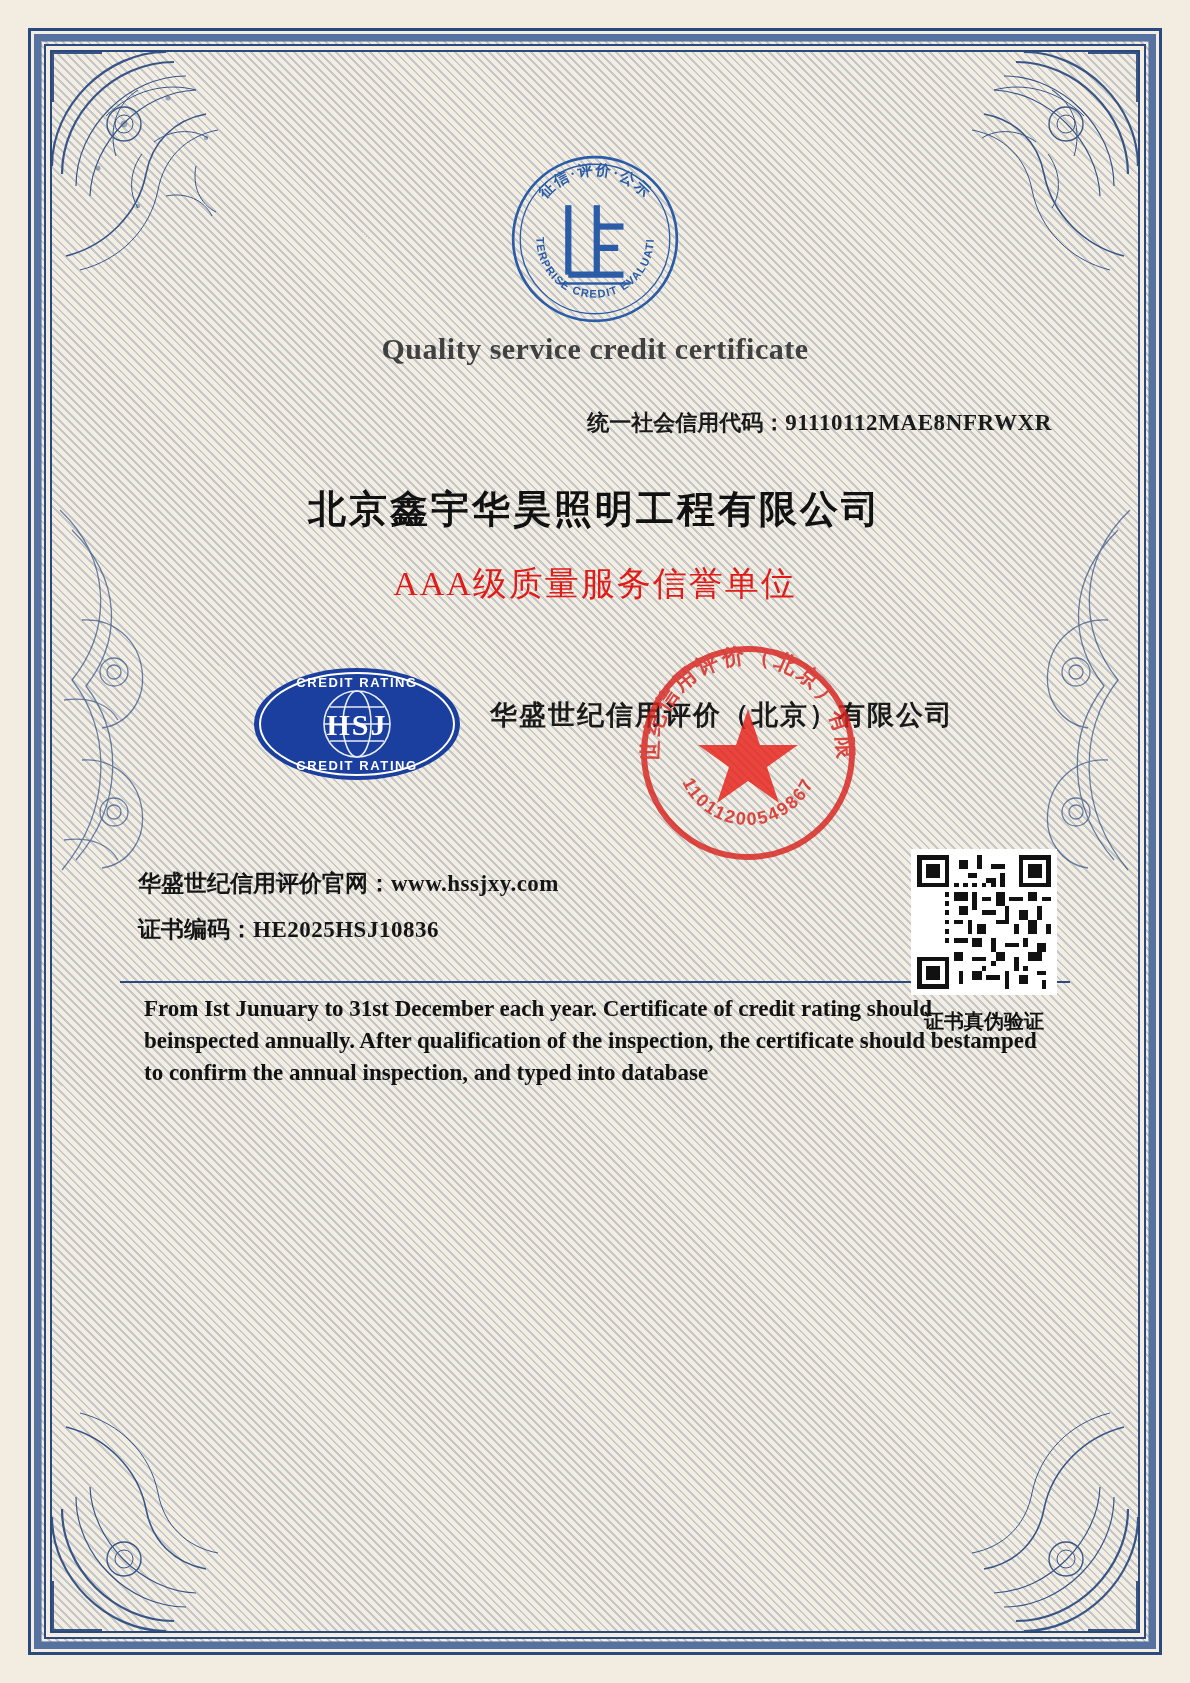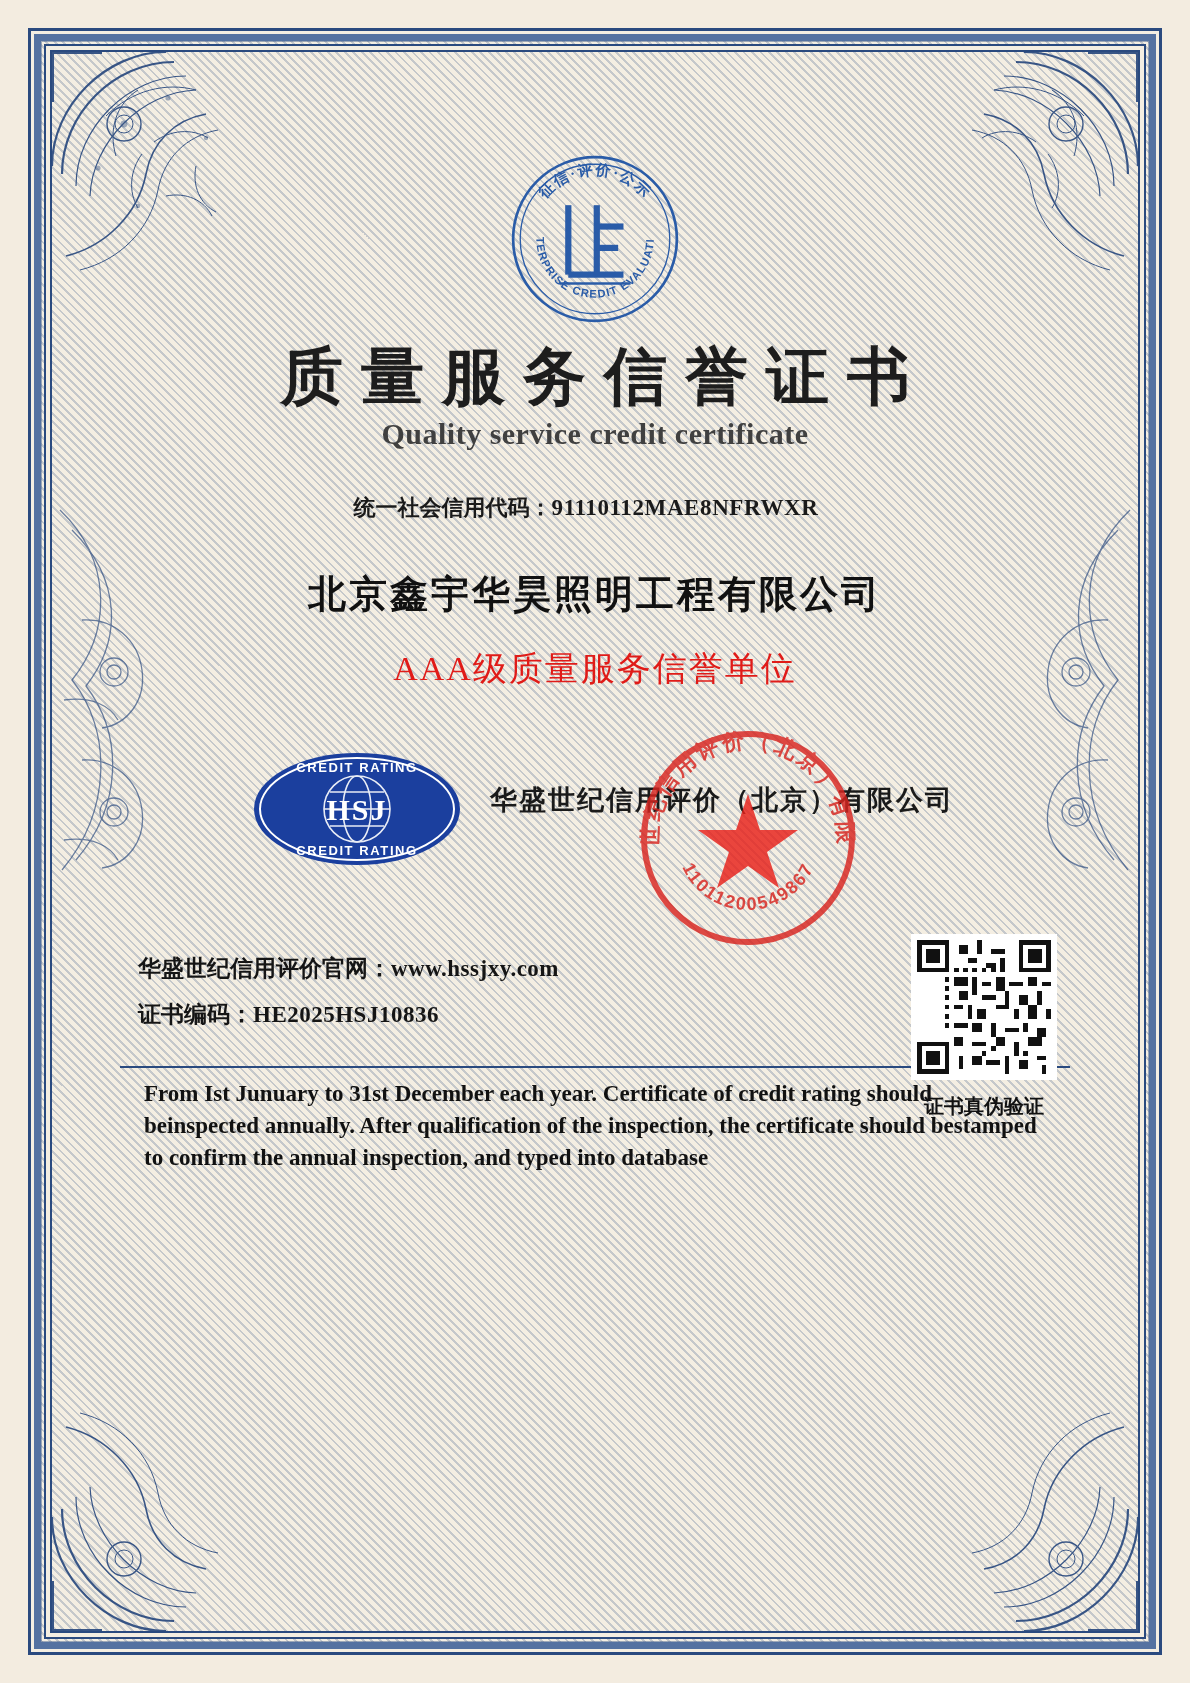--- a/index.html
+++ b/index.html
@@ -85,20 +85,21 @@
   .title-en{
     margin-top:4px;
     font-size:30px;
     font-weight:bold;
     color:#404040;
     letter-spacing:.5px;
   }
 
   .uscc{
     margin-top:42px;
+    text-align:right;
     padding-right:18px;
     font-size:23px;
     color:#1a1a1a;
   }
   .uscc .lbl{font-family:"Liberation Sans", sans-serif;font-weight:bold;font-size:22px;}
   .uscc .val{font-weight:bold;letter-spacing:.6px;font-size:23px;}
 
   .company{
     margin-top:46px;
     font-size:38px;
@@ -320,21 +321,20 @@
           <path d="M70 62 L70 140"></path>
           <path d="M70 140 L132 140"></path>
           <path d="M102 62 L102 140"></path>
           <path d="M102 86 L132 86"></path>
           <path d="M102 110 L126 110"></path>
         </g>
         <path d="M60 150 L140 150" stroke="#2a5ca8" stroke-width="3"></path>
       </svg>
     </div>
 
-    <div class="title-cn">质量服务信誉证书</div>
     <div class="title-en">Quality service credit certificate</div>
 
     <div class="uscc">
       <span class="lbl">统一社会信用代码：</span><span class="val">91110112MAE8NFRWXR</span>
     </div>
 
     <div class="company">北京鑫宇华昊照明工程有限公司</div>
     <div class="award-cn">AAA级质量服务信誉单位</div>
 
     <div class="issuer-row">

